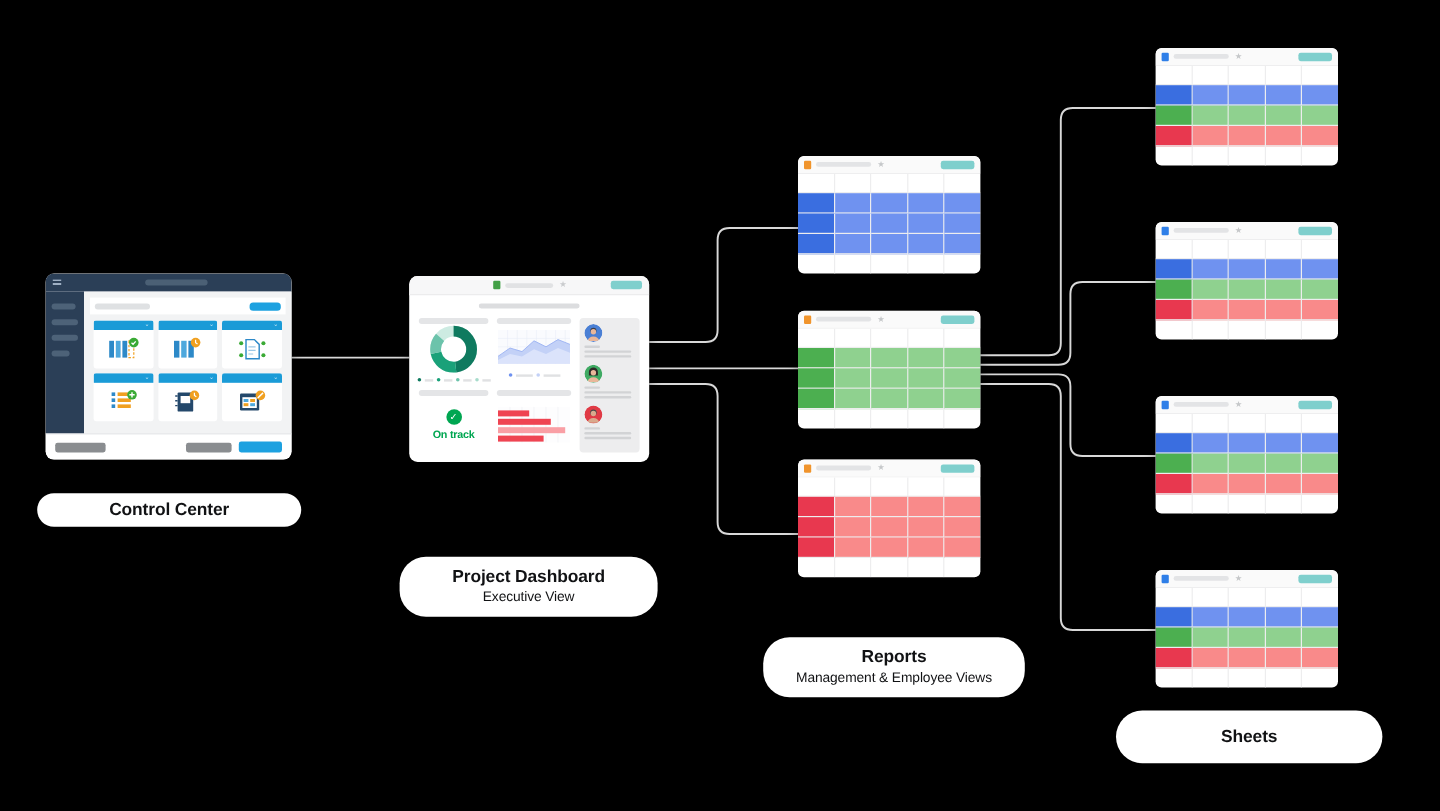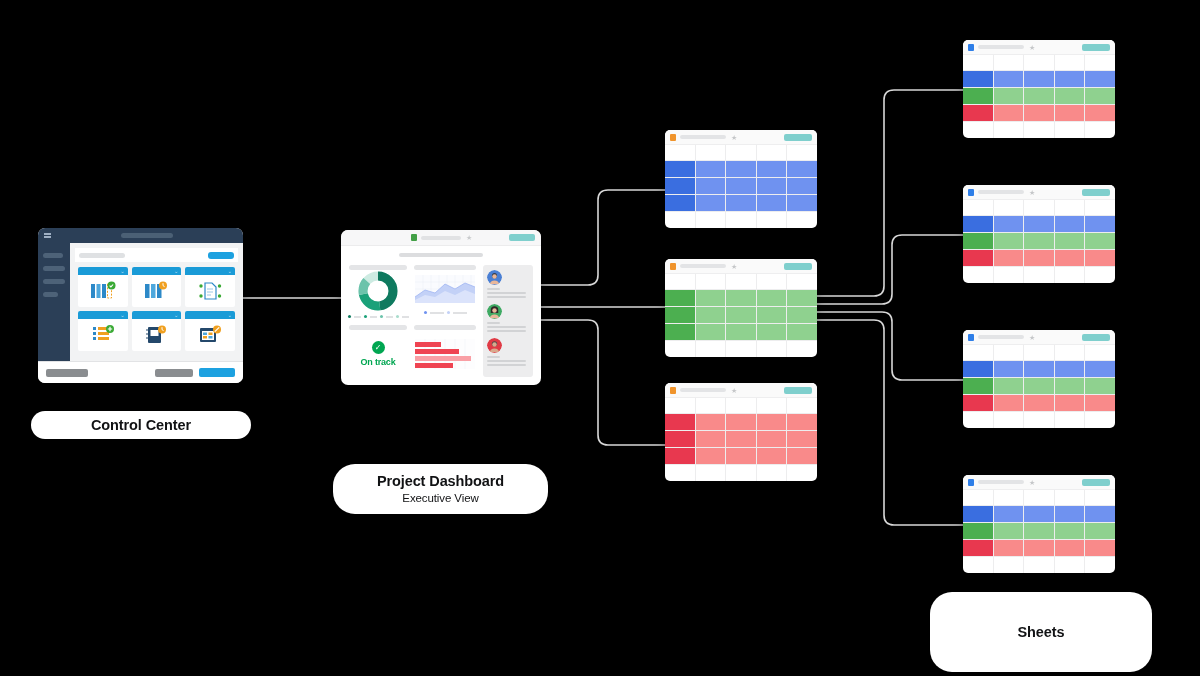--- a/index.html
+++ b/index.html
@@ -730,18 +730,22 @@
 
   <div class="pill" style="left:333px; top:464px; width:215px; height:50px;">
     <div class="t">Project Dashboard</div>
     <div class="s">Executive View</div>
   </div>
 
   <div class="pill" style="left:31px; top:411px; width:220px; height:28px;">
     <div class="t">Control Center</div>
   </div>
 
-
-  <div class="pill" style="left:930px; top:592px; width:222px; height:80px;">
+  <div class="pill" style="left:636px; top:531px; width:218px; height:50px;">
+    <div class="t">Reports</div>
+    <div class="s">Management &amp; Employee Views</div>
+  </div>
+
+  <div class="pill" style="left:930px; top:592px; width:222px; height:44px;">
     <div class="t">Sheets</div>
   </div>
 
 </div>
 
 </body></html>

